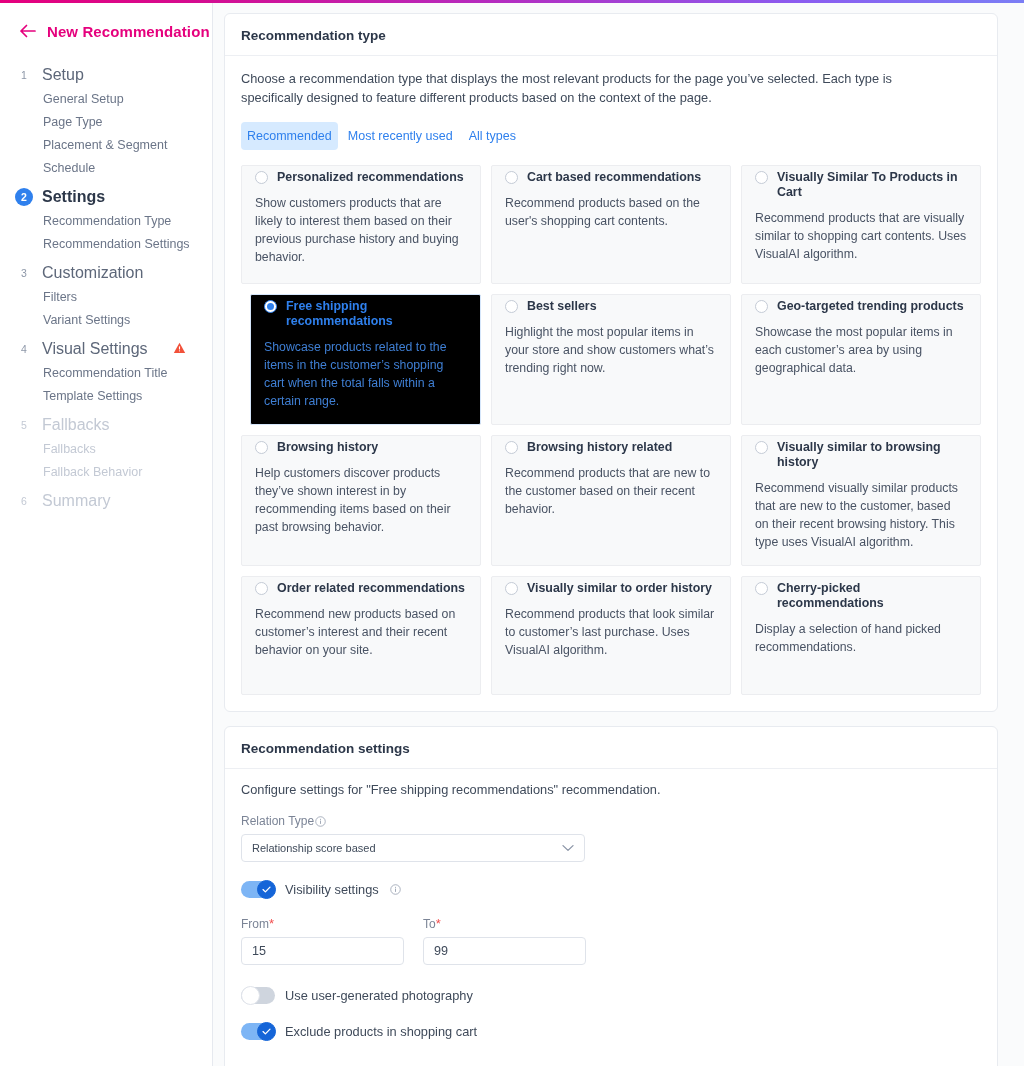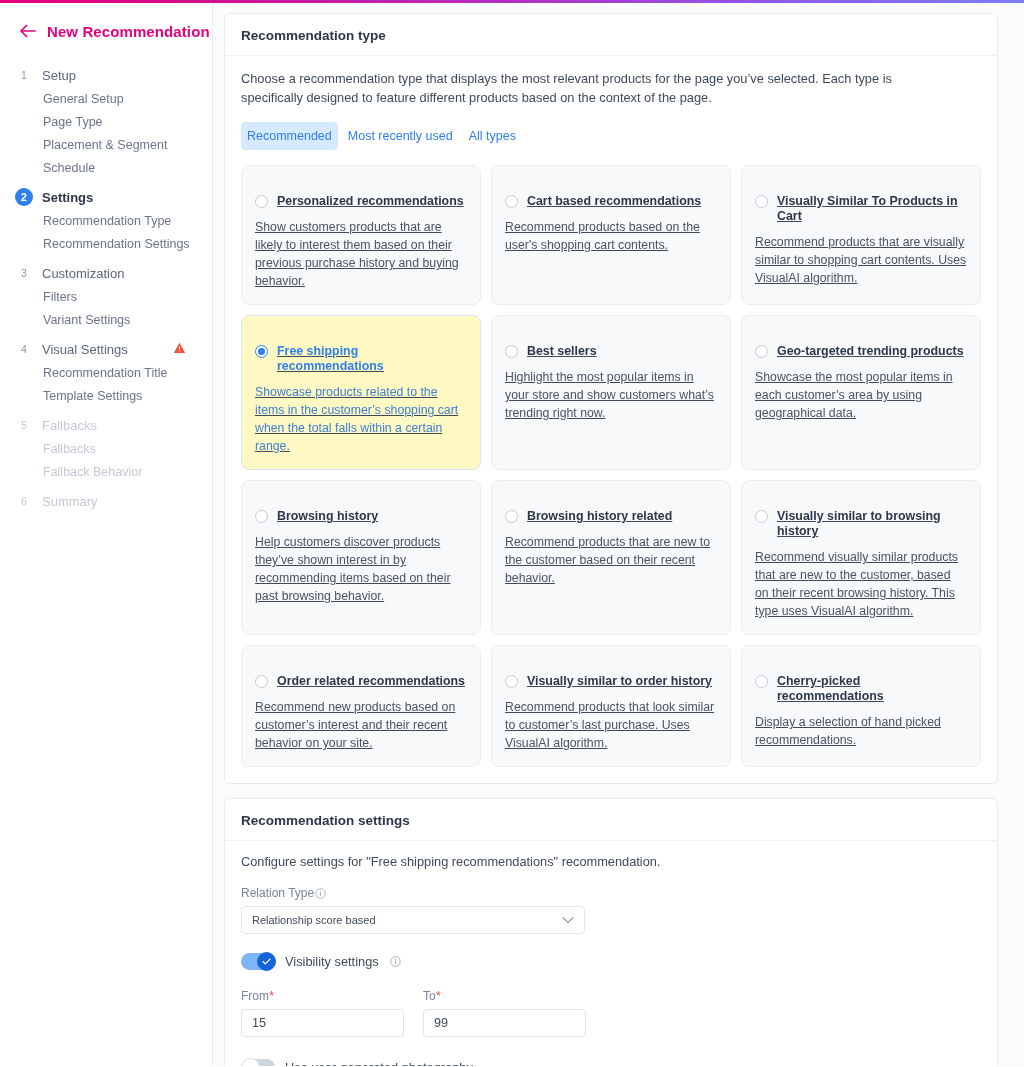--- a/index.html
+++ b/index.html
@@ -81,21 +81,21 @@
     flex: none;
     margin-right: 9px;
   }
   .step-group.active .step-num {
     background: #2f80ed;
     color: #ffffff;
     font-weight: bold;
   }
   .step-group.disabled .step-num { color: #c3c9d4; }
   .step-label {
-    font-size: 13px;
+    font-size: 16px;
     color: #5d6779;
   }
   .step-group.active .step-label {
     color: #2c3749;
     font-weight: bold;
   }
   .step-group.disabled .step-label { color: #c3c9d4; }
   .warn-icon {
     position: absolute;
     right: 26px;
@@ -159,29 +159,29 @@
 
   
   .type-grid {
     display: grid;
     grid-template-columns: repeat(3, 1fr);
     gap: 10px;
   }
   .type-card {
     background: #f8f9fa;
     border: 1px solid #ecedf0;
-    border-radius: 8px;
-    padding: 28px 13px 14px 13px;
+    border-radius: 2px;
+    padding: 4px 13px 14px 13px;
     min-height: 119px;
     cursor: pointer;
-    text-decoration: underline;
   }
   .type-card.selected {
-    background: #fef9c3;
+    background: #000000;
     border-color: #d5e6fb;
+    margin-left: 9px;
   }
   .tc-head {
     display: flex;
     align-items: flex-start;
     gap: 9px;
     margin-bottom: 9px;
   }
   .radio {
     width: 13px; height: 13px;
     min-width: 13px;

